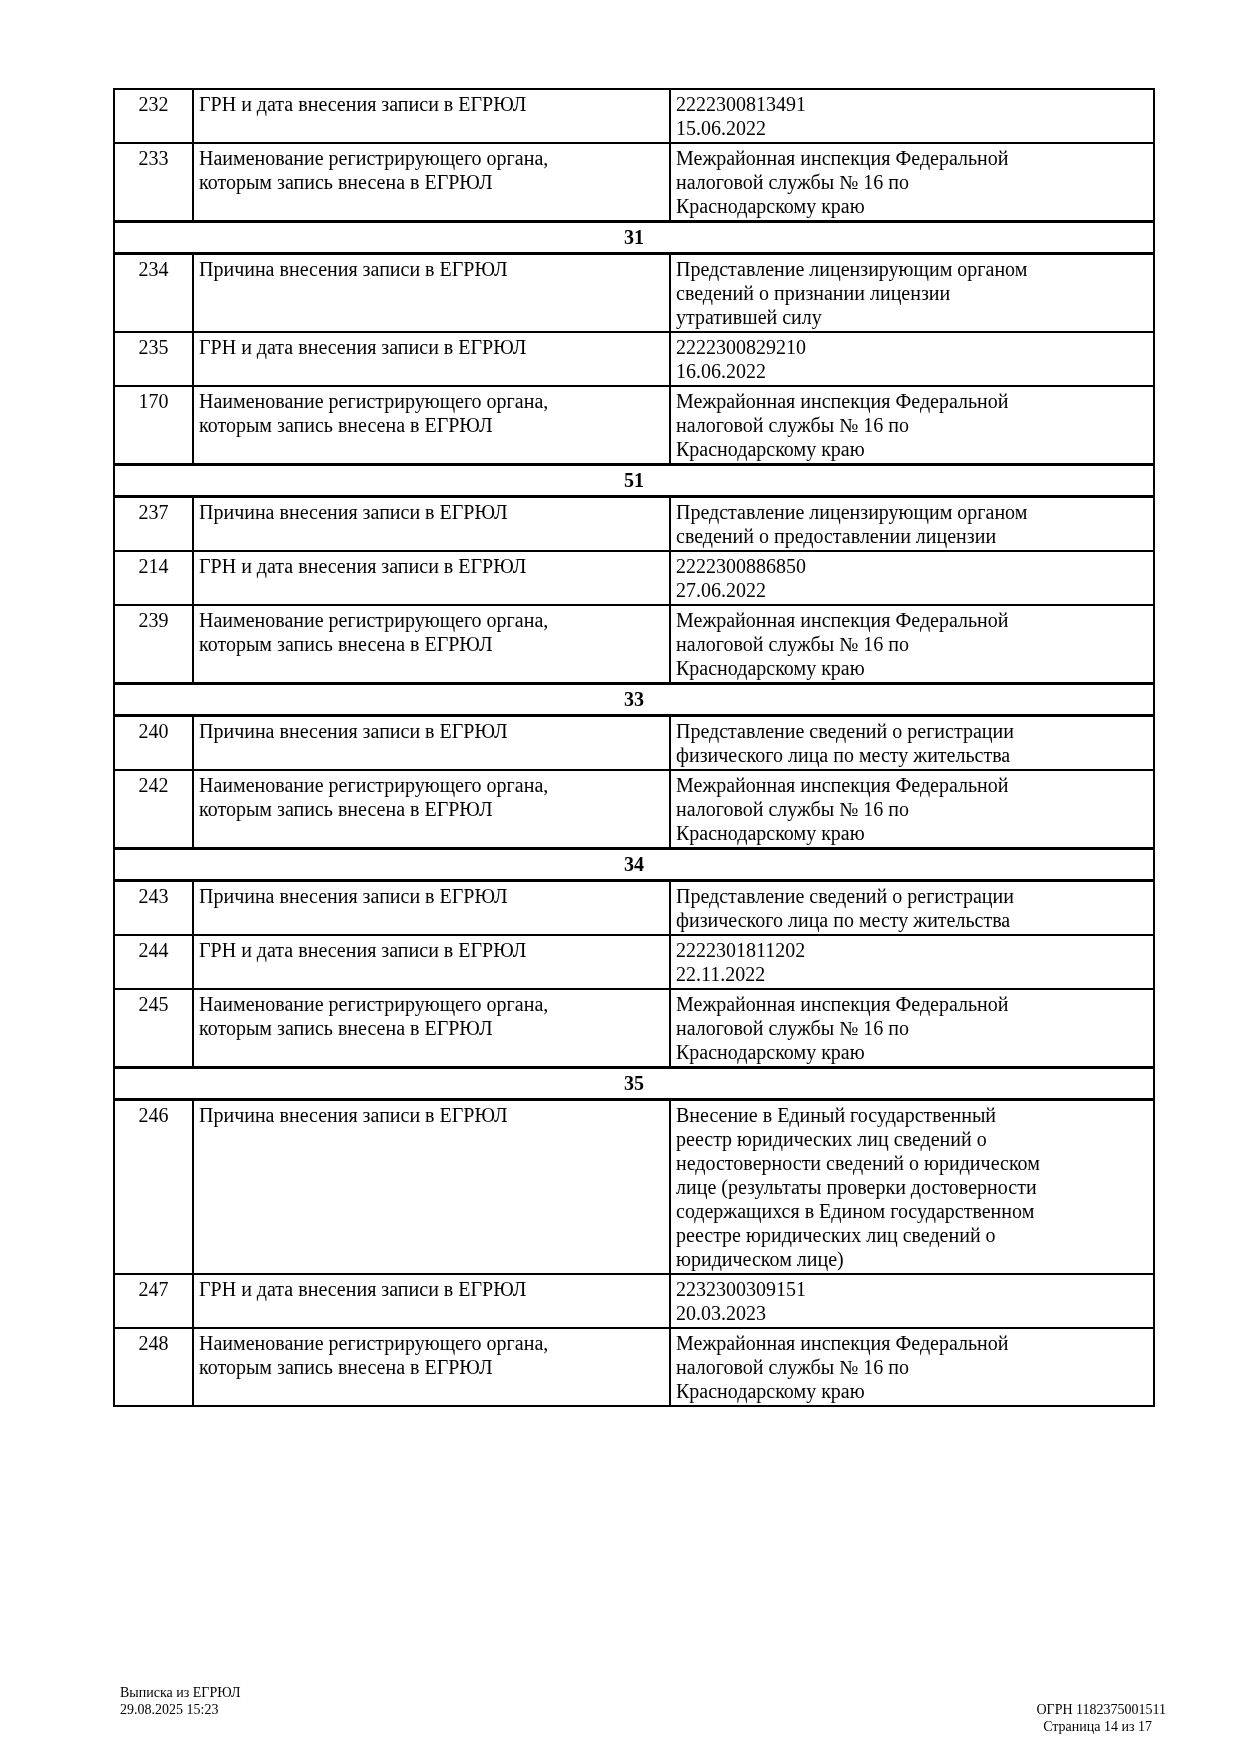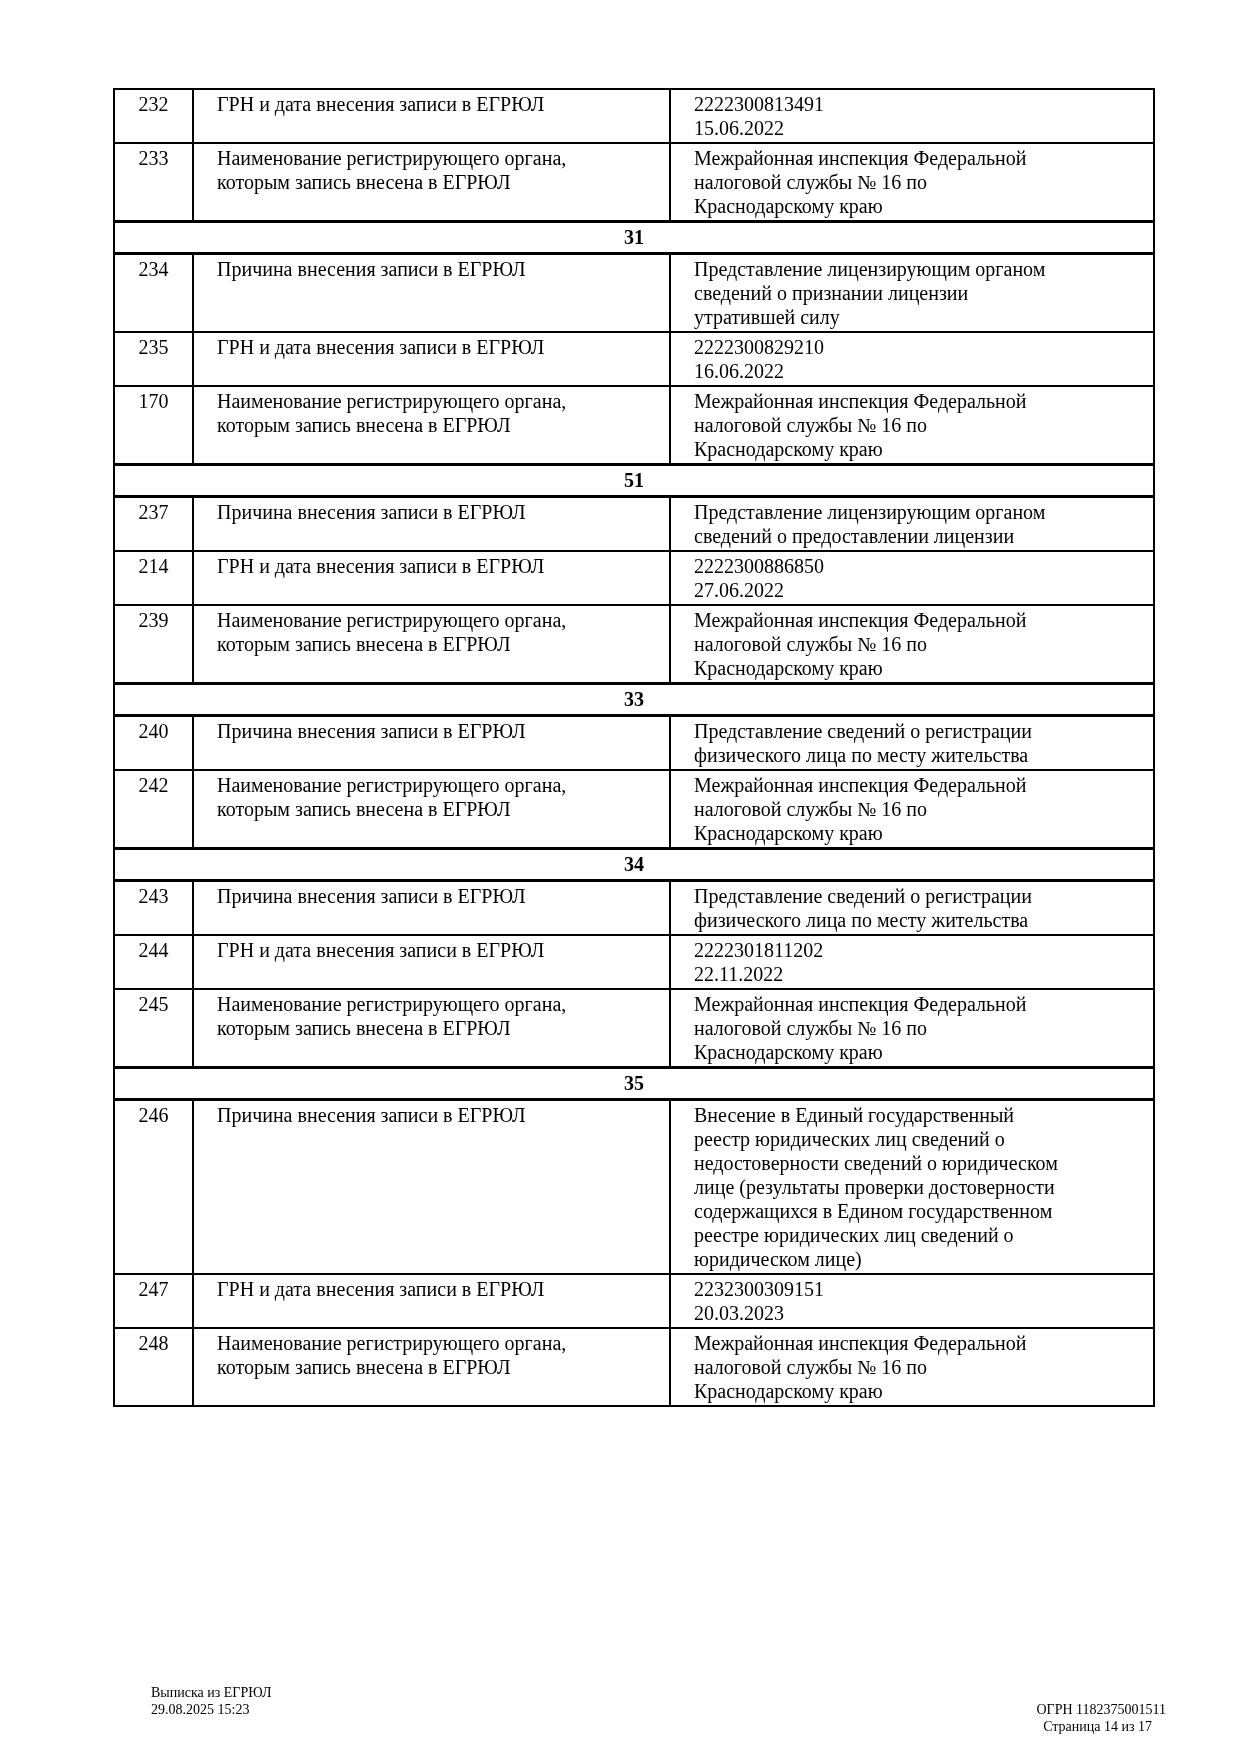--- a/index.html
+++ b/index.html
@@ -21,21 +21,21 @@
     top: 88px;
     width: 1040px;
     border-collapse: collapse;
     table-layout: fixed;
   }
   .doc-table td {
     border: 2px solid #000000;
     font-size: 20px;
     line-height: 24px;
     vertical-align: top;
-    padding: 2px 23px;
+    padding: 2px 5px;
     white-space: pre-line;
     overflow: hidden;
   }
   .num-cell {
     text-align: center;
     white-space: normal;
   }
   .section-cell {
     text-align: center;
     font-weight: bold;
@@ -49,21 +49,20 @@
     left: 0;
     top: 1684px;
     width: 1240px;
     font-size: 14px;
     line-height: 17px;
   }
   .footer-left {
     position: absolute;
     left: 120px;
     top: 0;
-    margin-left: 31px;
   }
   .footer-center {
     position: absolute;
     left: 106px;
     top: 17px;
     width: 1060px;
     text-align: right;
   }
   .footer-right {
     position: absolute;

